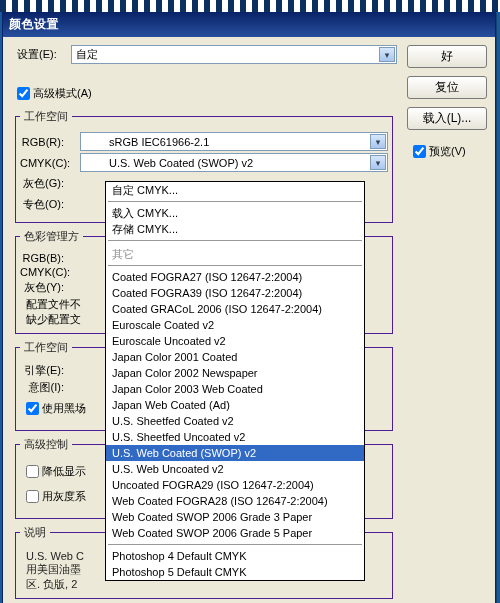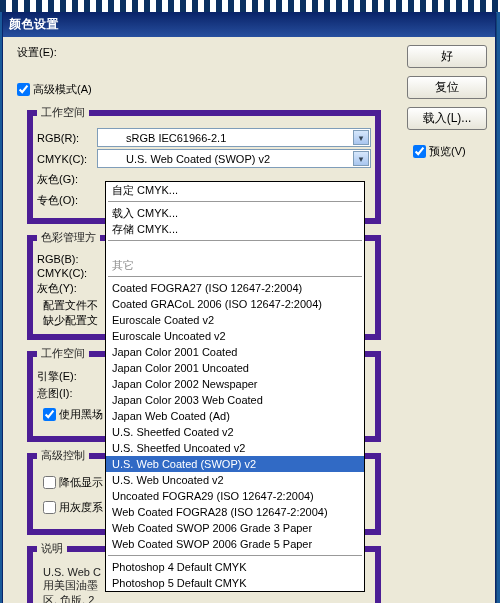--- a/index.html
+++ b/index.html
@@ -89,38 +89,38 @@
     align-items: center; justify-content: center;
   }
   .combo .arrow::after { content: "▾"; font-size: 9px; color: #345; }
   .checkbox-row {
     display: flex;
     align-items: center;
     margin: 4px 0 6px 2px;
   }
   .checkbox-row input { margin-right: 3px; }
   fieldset {
-    border: 6px solid #4c1d95;
-    margin: 6px 16px;
+    border: 1px solid #4c1d95;
+    margin: 6px 4px;
     padding: 6px 4px 6px 4px;
   }
   fieldset legend {
     font-size: 11px;
     padding: 0 4px;
     color: #222;
   }
   .param-row {
     display: flex;
     align-items: center;
     margin: 2px 0;
   }
   .param-row .plabel {
     width: 60px;
-    text-align: left;
-    padding-right: 8px;
+    text-align: right;
+    padding-right: 16px;
   }
   .param-row .combo { flex: 1; min-width: 100px; }
   .stub-combo { flex: 1; padding-left: 28px; }
   .desc-box {
     margin-top: 4px;
     padding-left: 6px;
     font-size: 11px;
     color: #222;
   }
   .dropdown-list {
@@ -137,21 +137,21 @@
   }
   .dropdown-list .item {
     padding: 1px 6px;
     font-size: 11px;
     line-height: 14px;
     white-space: nowrap;
     cursor: default;
   }
   .dropdown-list .item.subhead {
     color: #888;
-    margin-top: 16px;
+    margin-top: 5px;
   }
   .dropdown-list .sep {
     border-top: 1px solid #999;
     margin: 3px 2px;
     height: 0;
   }
   .dropdown-list .item.sel {
     background: #316ac5;
     color: #fff;
   }
@@ -161,20 +161,24 @@
 
 <div class="garble-bar"></div>
 
 <div class="dialog">
   <div class="titlebar">颜色设置</div>
   <div class="client">
     <div class="left-col">
 
       <div class="row-setting">
         <span class="lbl">设置(E):</span>
+        <div class="combo" style="flex:1">
+          <span>自定</span>
+          <span class="arrow"></span>
+        </div>
       </div>
 
       <label class="checkbox-row">
         <input type="checkbox" checked="" style="">
         <span>高级模式(A)</span>
       </label>
 
       <fieldset>
         <legend>工作空间</legend>
 
@@ -270,25 +274,25 @@
 
   <div class="dropdown-list" id="cmyk-list">
       <div class="item">自定 CMYK...</div>
       <div class="sep"></div>
       <div class="item">载入 CMYK...</div>
       <div class="item">存储 CMYK...</div>
       <div class="sep"></div>
       <div class="item subhead">其它</div>
       <div class="sep"></div>
       <div class="item">Coated FOGRA27 (ISO 12647-2:2004)</div>
+      <div class="item">Coated FOGRA39 (ISO 12647-2:2004)</div>
       <div class="item">Coated GRACoL 2006 (ISO 12647-2:2004)</div>
       <div class="item">Euroscale Coated v2</div>
       <div class="item">Euroscale Uncoated v2</div>
       <div class="item">Japan Color 2001 Coated</div>
-      <div class="item">Japan Color 2001 Uncoated</div>
       <div class="item">Japan Color 2002 Newspaper</div>
       <div class="item">Japan Color 2003 Web Coated</div>
       <div class="item">Japan Web Coated (Ad)</div>
       <div class="item">U.S. Sheetfed Coated v2</div>
       <div class="item">U.S. Sheetfed Uncoated v2</div>
       <div class="item sel">U.S. Web Coated (SWOP) v2</div>
       <div class="item">U.S. Web Uncoated v2</div>
       <div class="item">Uncoated FOGRA29 (ISO 12647-2:2004)</div>
       <div class="item">Web Coated FOGRA28 (ISO 12647-2:2004)</div>
       <div class="item">Web Coated SWOP 2006 Grade 3 Paper</div>

